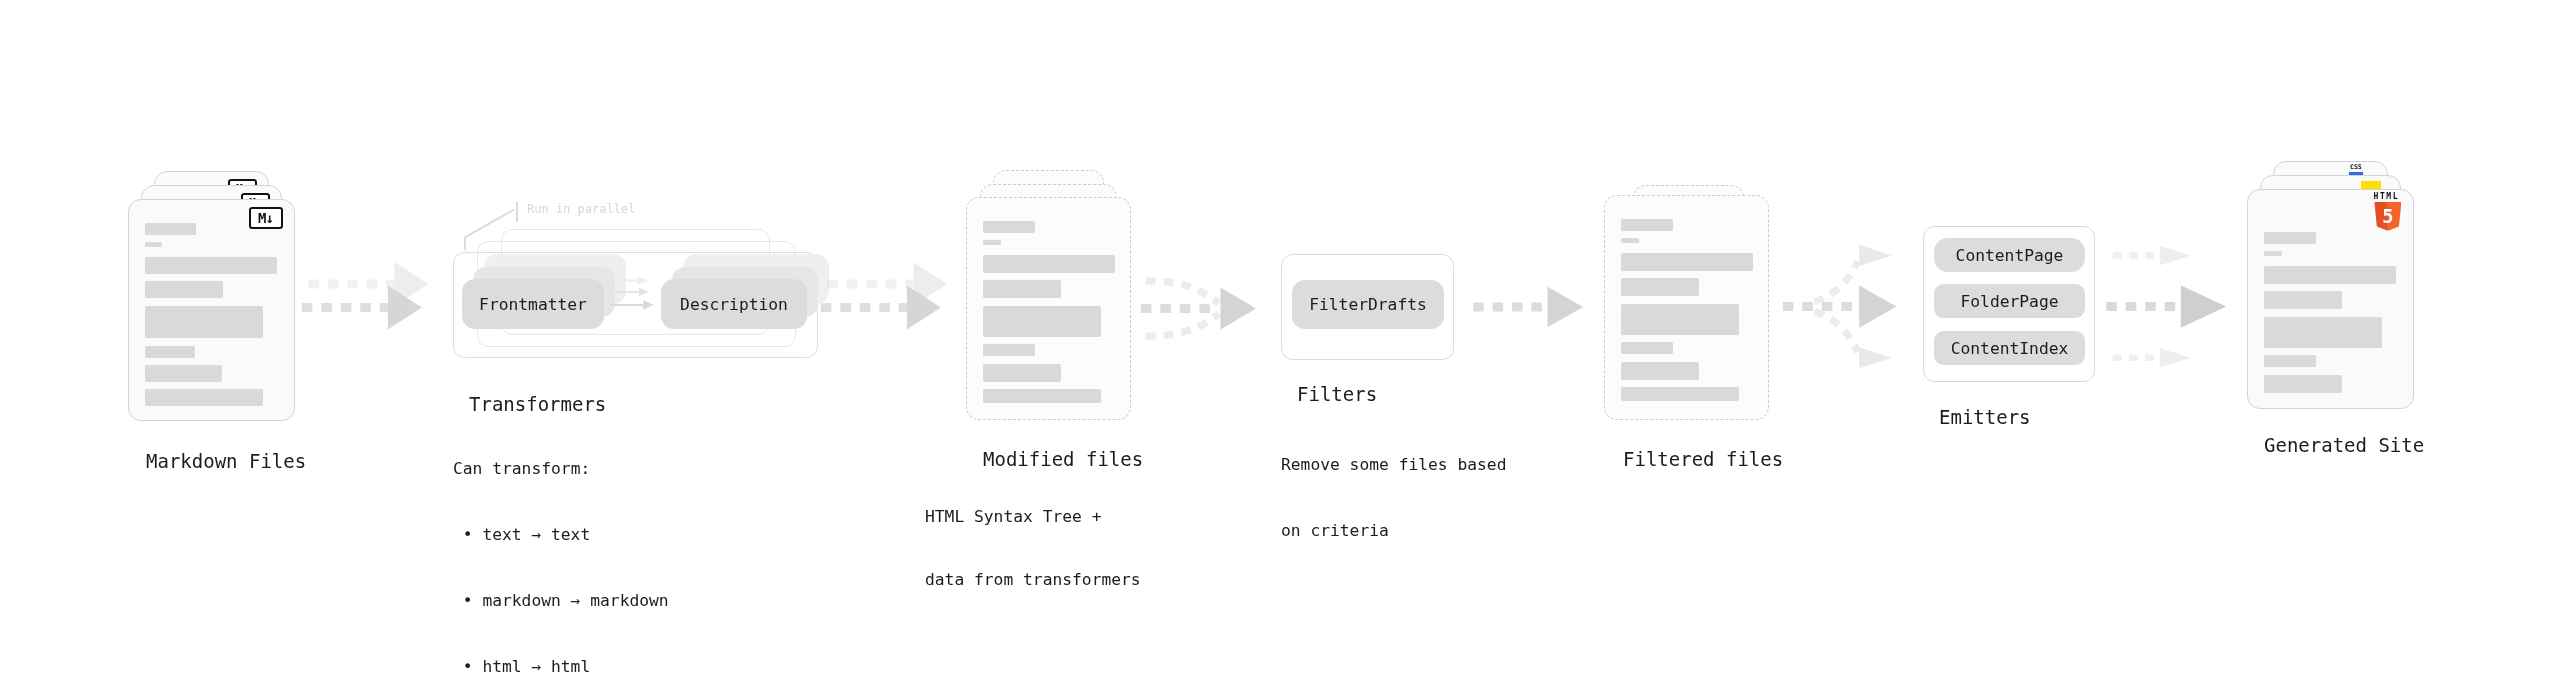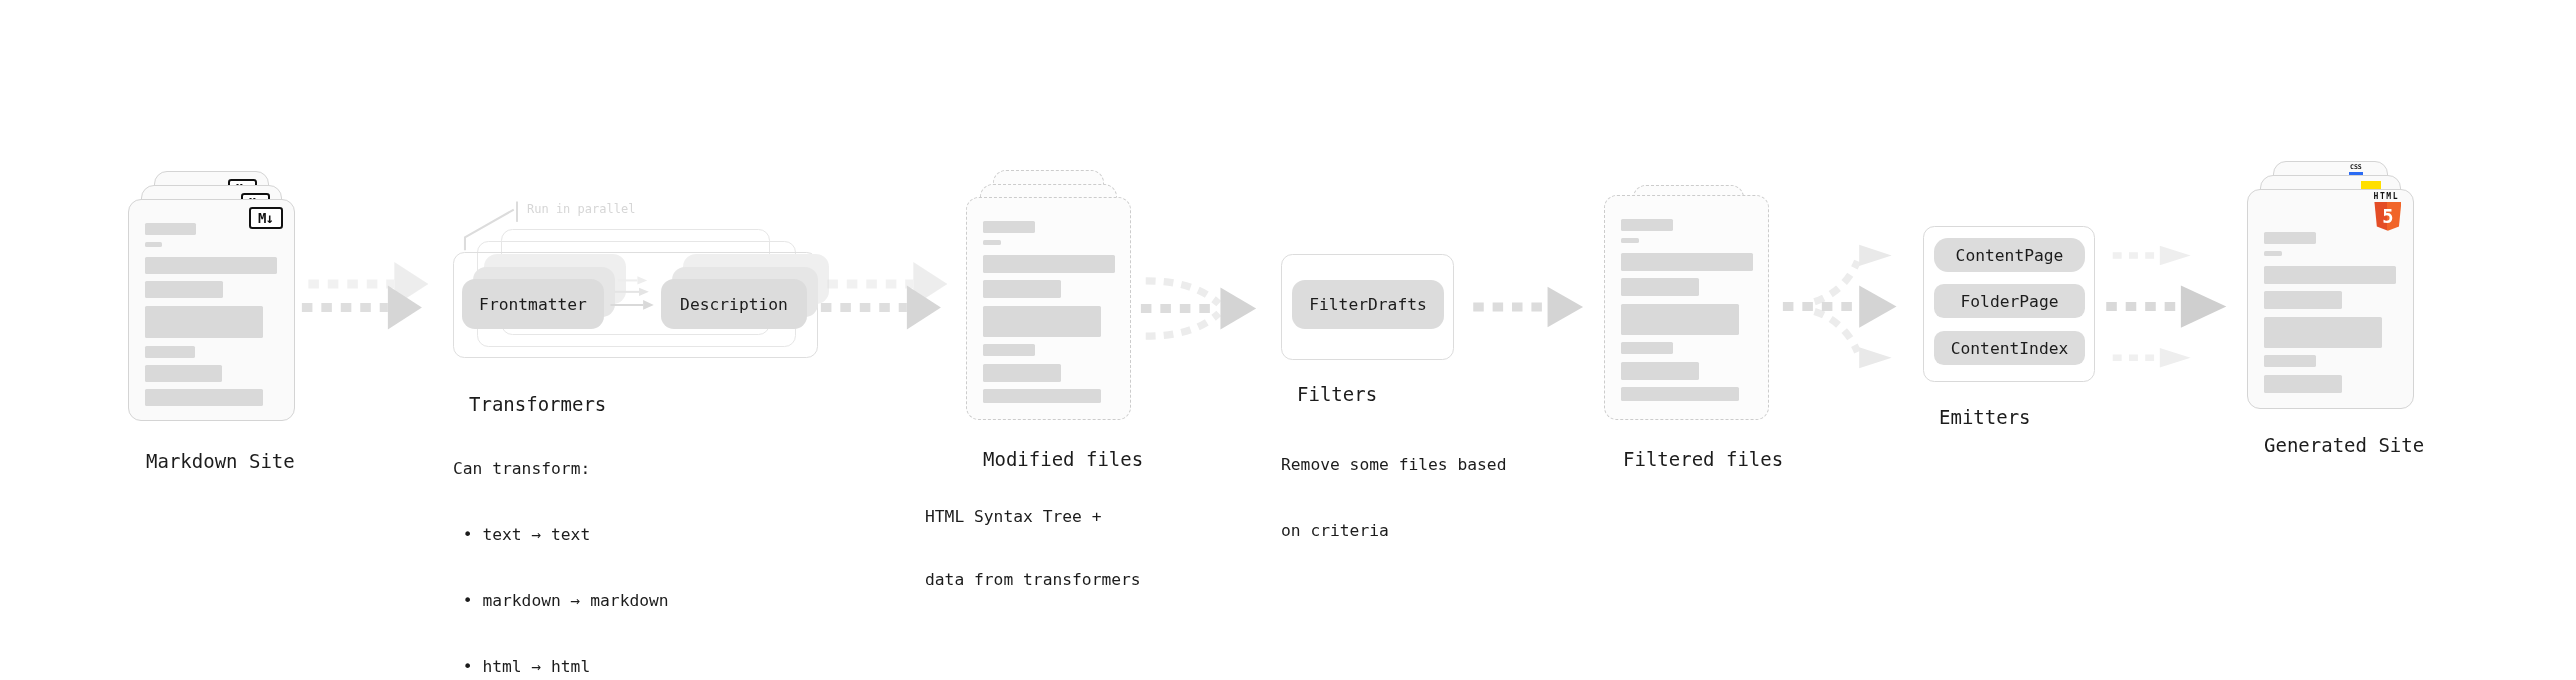--- a/index.html
+++ b/index.html
@@ -61,21 +61,21 @@
           <div class="bar" style="width: 17px; height: 5.7px; margin-bottom: 9.8px;"></div>
           <div class="bar" style="width: 132px; height: 17px; margin-bottom: 7.3px;"></div>
           <div class="bar" style="width: 78px; height: 17px; margin-bottom: 7.3px;"></div>
           <div class="bar" style="width: 118px; height: 32.5px; margin-bottom: 7.3px;"></div>
           <div class="bar" style="width: 50px; height: 12.2px; margin-bottom: 7.3px;"></div>
           <div class="bar" style="width: 77px; height: 17px; margin-bottom: 7.3px;"></div>
           <div class="bar" style="width: 118px; height: 17px; margin-bottom: 0px;"></div>
         </div>
     </div>
   </div>
-  <h2 class="title" style="left:130px;top:432px;">Markdown Site</h2>
+  <h2 class="title" style="left:130px;top:432px;">Markdown Files</h2>
 
   <svg class="arrow-svg" style="left:297px;top:257px;" width="146" height="101" viewBox="0 0 180 124">
     <g opacity="0.42" transform="translate(8,-29)">
       <line x1="6" y1="62" x2="112" y2="62" stroke="#dedede" stroke-width="11" stroke-dasharray="13 11"></line>
       <polygon points="112,35 154,62 112,89" fill="#d6d6d6"></polygon>
     </g>
     <line x1="6" y1="62" x2="112" y2="62" stroke="#dedede" stroke-width="11" stroke-dasharray="13 11"></line>
     <polygon points="112,35 154,62 112,89" fill="#d6d6d6"></polygon>
   </svg>
 

